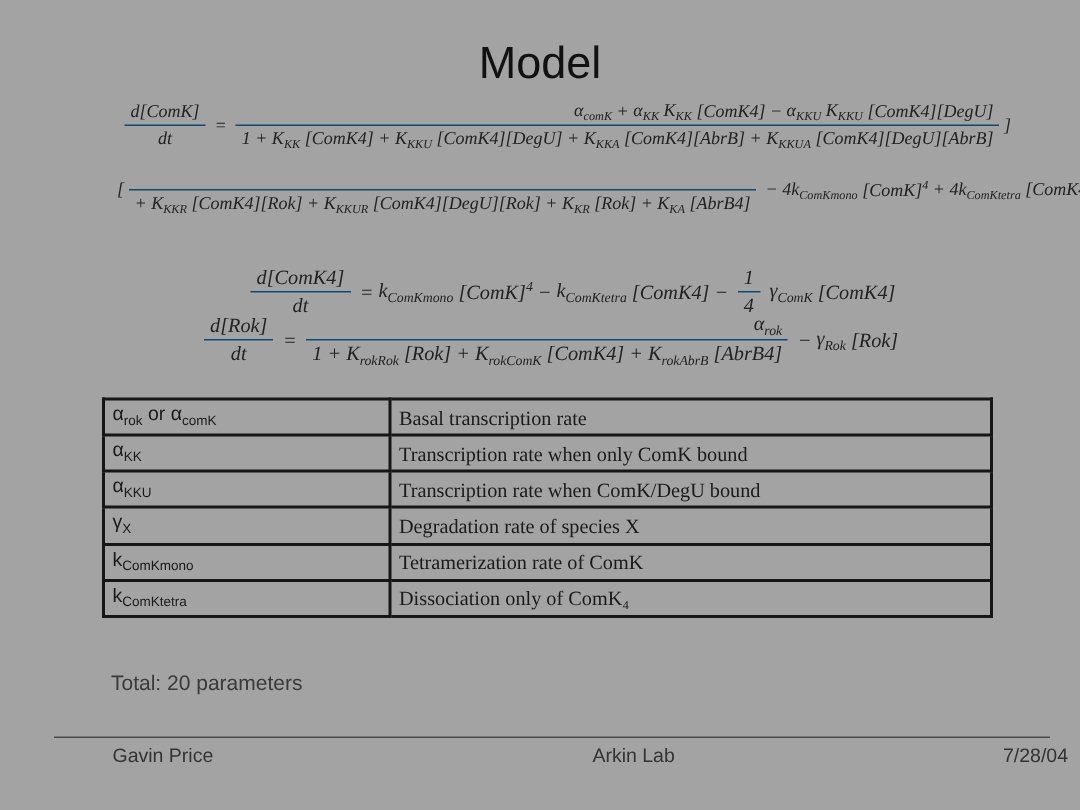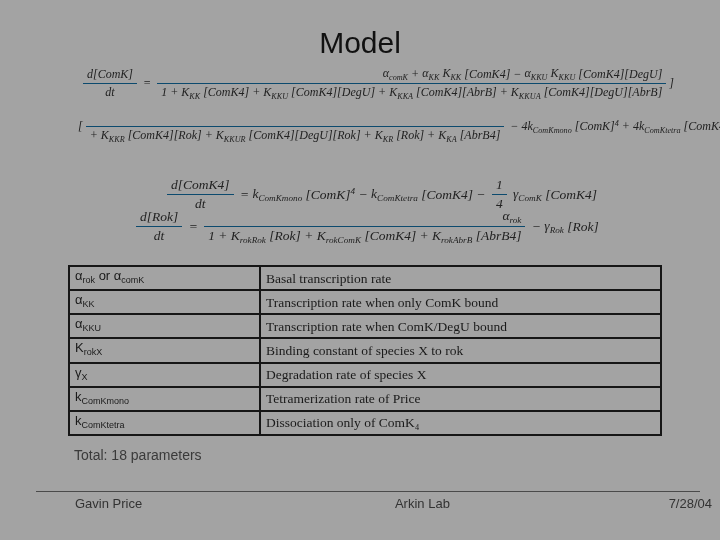--- a/index.html
+++ b/index.html
@@ -69,39 +69,35 @@
         </tr>
         <tr class="single">
           <td class="param-cell"><span class="tok">α<span class="msub">KK</span></span></td>
           <td class="description-cell">Transcription rate when only ComK bound</td>
         </tr>
         <tr class="single">
           <td class="param-cell"><span class="tok">α<span class="msub">KKU</span></span></td>
           <td class="description-cell">Transcription rate when ComK/DegU bound</td>
         </tr>
         <tr class="single">
-          <td class="param-cell"><span class="tok">K<span class="msub">rokX</span></span></td>
-          <td class="description-cell">Binding constant of species X to rok</td>
-        </tr>
-        <tr class="single">
           <td class="param-cell"><span class="tok">γ<span class="msub">X</span></span></td>
           <td class="description-cell">Degradation rate of species X</td>
         </tr>
         <tr class="single">
           <td class="param-cell"><span class="tok">k<span class="msub">ComKmono</span></span></td>
-          <td class="description-cell">Tetramerization rate of Price</td>
+          <td class="description-cell">Tetramerization rate of ComK</td>
         </tr>
         <tr class="single">
           <td class="param-cell"><span class="tok">k<span class="msub">ComKtetra</span></span></td>
           <td class="description-cell">Dissociation only of ComK₄</td>
         </tr>
       </tbody>
   </table>
 
-  <div class="total-note">Total: 18 parameters</div>
+  <div class="total-note">Total: 20 parameters</div>
 
   <div class="footer-rule"></div>
   <div class="footer">
     <span class="author">Gavin Price</span>
     <span class="lab">Arkin Lab</span>
     <span class="date">7/28/04</span>
   </div>
 
 </div>
 

